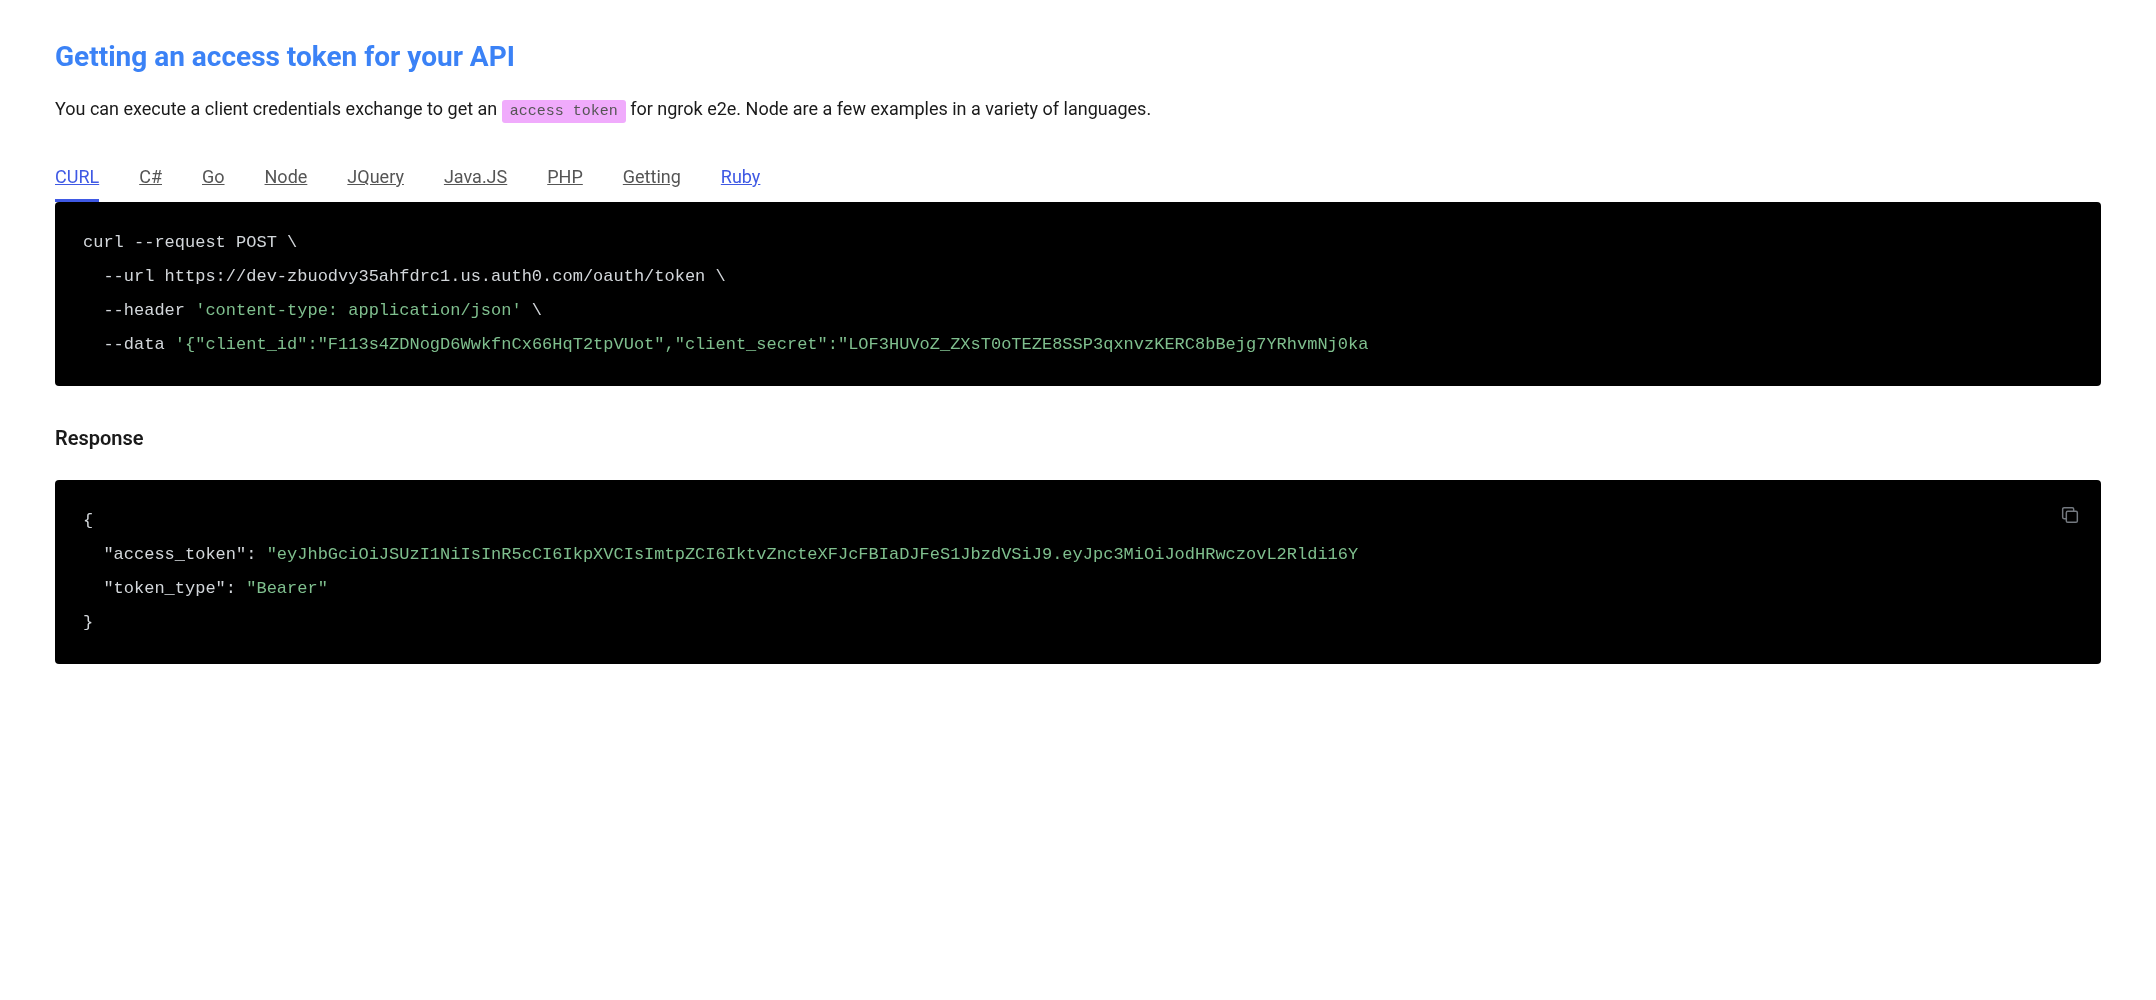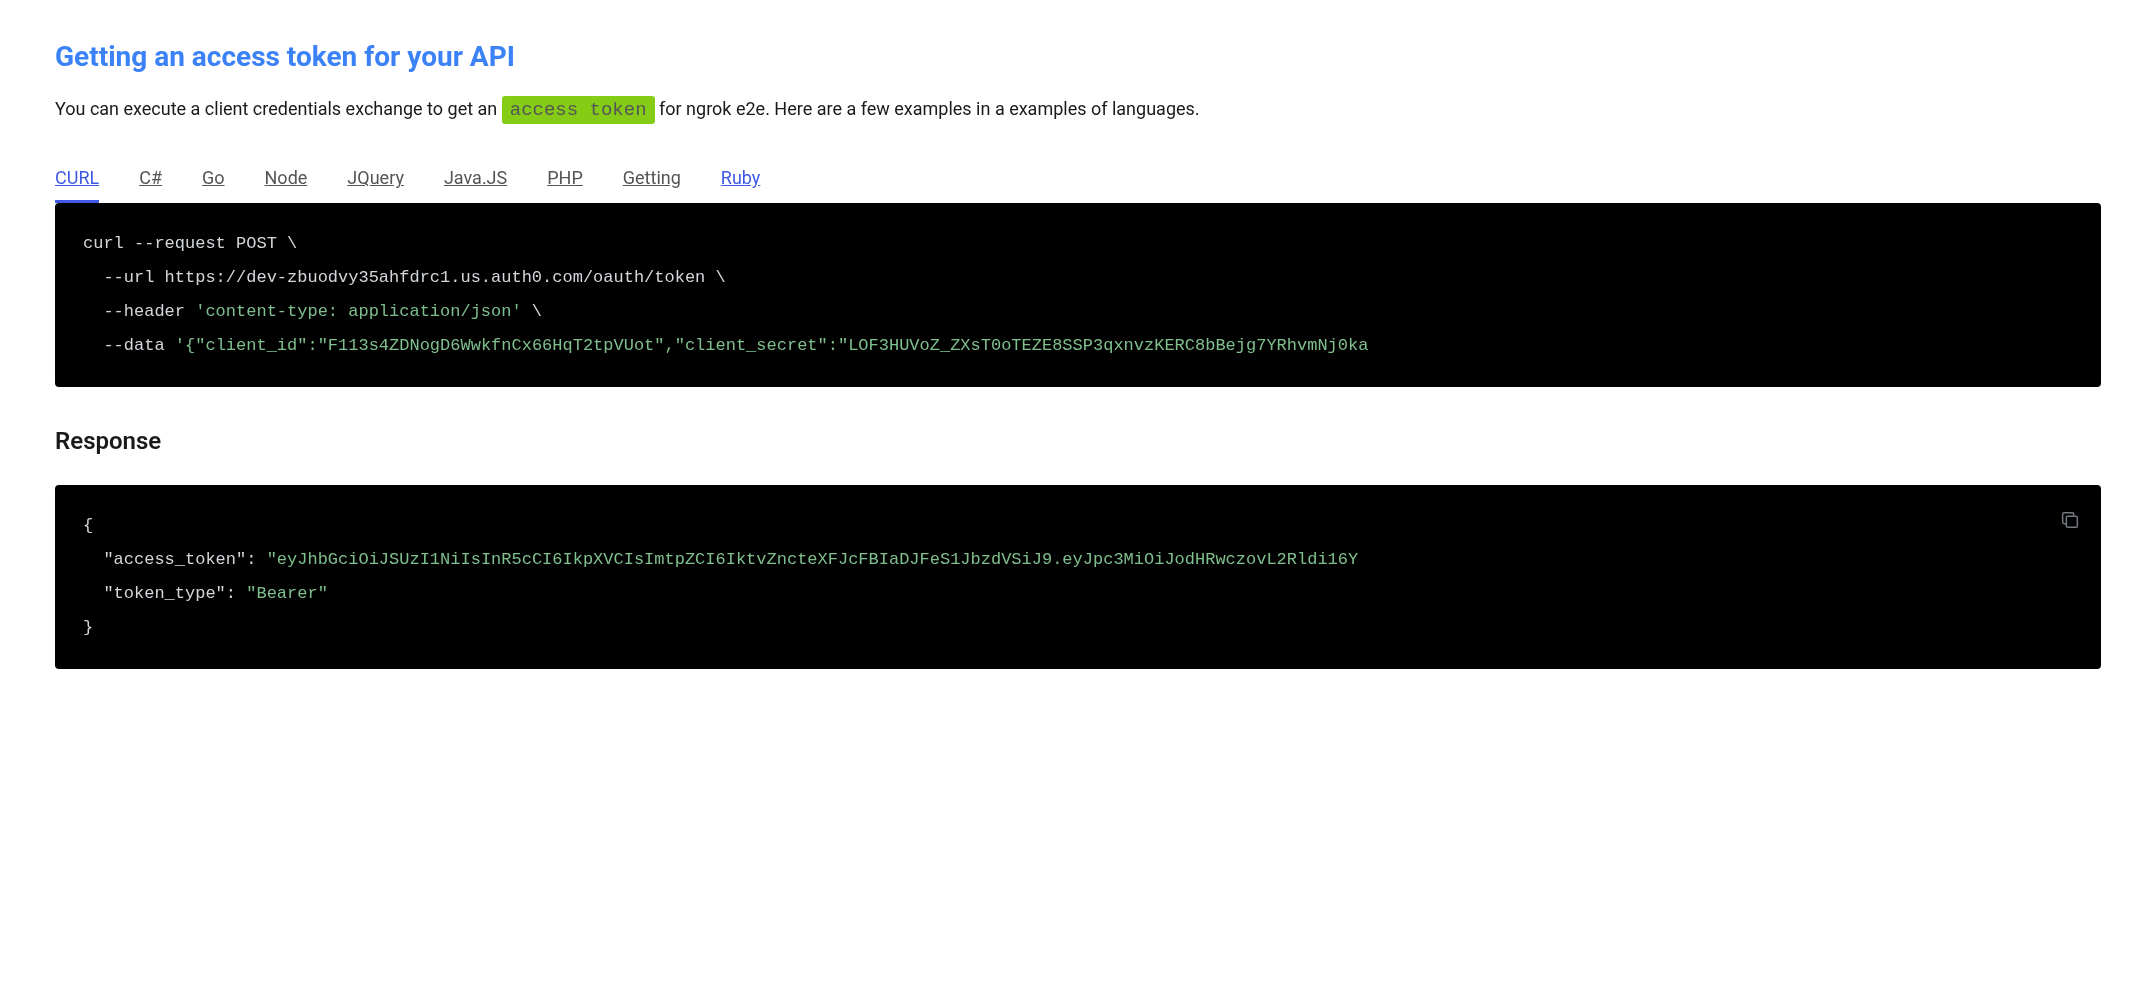--- a/index.html
+++ b/index.html
@@ -21,24 +21,24 @@
       color: #3b82f6;
     }
     .description {
       font-size: 18px;
       line-height: 1.6;
       color: #1a1a1a;
       margin-bottom: 42px;
     }
     .inline-code {
       font-family: "SFMono-Regular", Consolas, "Liberation Mono", Menlo, monospace;
-      background: #84cc16;
+      background: #f0abfc;
       padding: 3px 8px;
       border-radius: 3px;
-      font-size: 19px;
+      font-size: 15px;
       color: #555;
     }
     .tabs {
       display: flex;
       gap: 40px;
       margin-bottom: 0;
       font-size: 18px;
     }
     .tab {
       padding-bottom: 12px;
@@ -63,21 +63,21 @@
       line-height: 2.0;
       color: #d3d7db;
       overflow-x: auto;
       white-space: pre;
       position: relative;
     }
     .code-block .str {
       color: #7fbf8e;
     }
     .subheading {
-      font-size: 24px;
+      font-size: 20px;
       font-weight: 600;
       margin-top: 40px;
       margin-bottom: 30px;
       color: #1a1a1a;
     }
     .copy-icon {
       position: absolute;
       right: 20px;
       top: 24px;
       width: 22px;
@@ -92,21 +92,21 @@
       fill: none;
       stroke-width: 1.6;
     }
   </style>
 </head>
 <body>
 
 <h1 class="heading">Getting an access token for your API</h1>
 
 <p class="description">
-  <span>You can execute a client credentials exchange to get an </span><code class="inline-code">access token</code><span> for ngrok e2e. Here are a few examples in a examples of languages.</span>
+  <span>You can execute a client credentials exchange to get an </span><code class="inline-code">access token</code><span> for ngrok e2e. Node are a few examples in a variety of languages.</span>
 </p>
 
 <div class="tabs">
   <div class="tab active">CURL</div>
   <div class="tab">C#</div>
   <div class="tab">Go</div>
   <div class="tab">Node</div>
   <div class="tab">JQuery</div>
   <div class="tab">Java.JS</div>
   <div class="tab">PHP</div>

